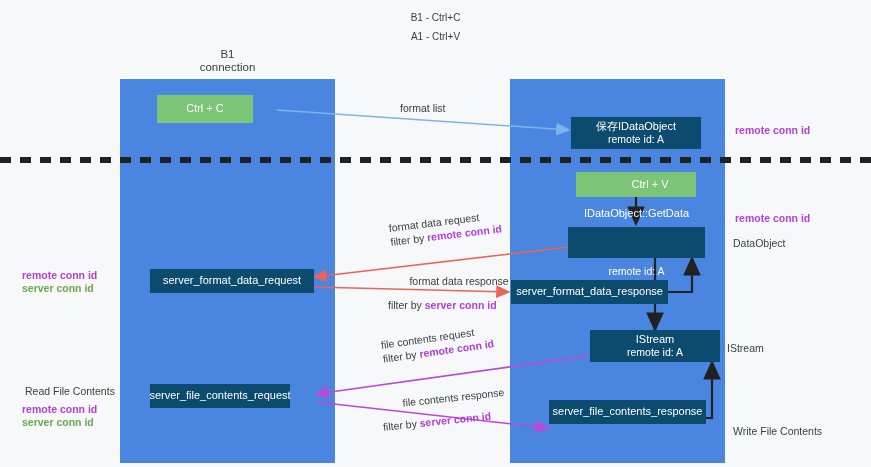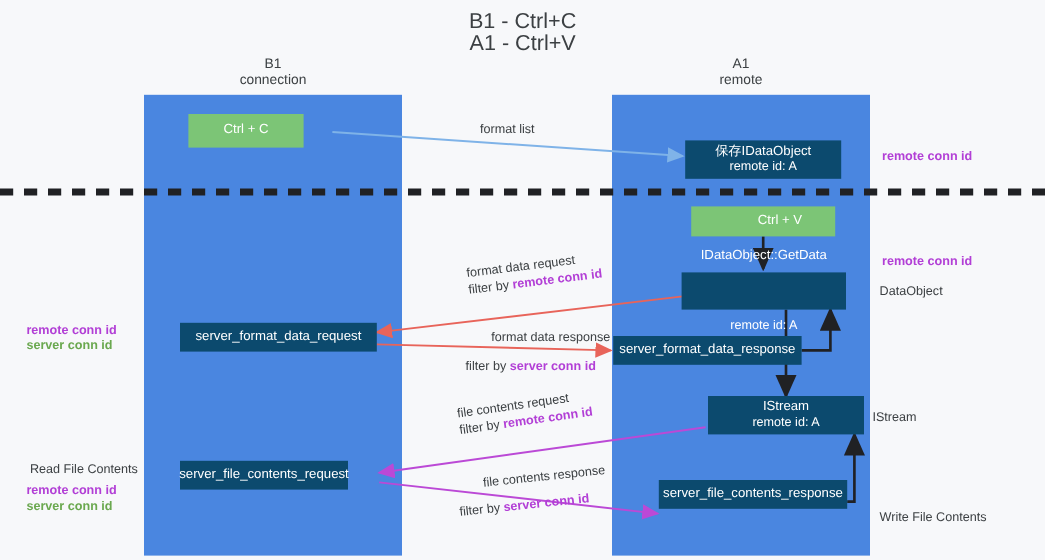--- a/index.html
+++ b/index.html
@@ -11,21 +11,21 @@
   }
   #stage{position:relative;width:871px;height:467px;}
 
   
   .lane{position:absolute;background:#4a86e0;}
   .svglayer{position:absolute;left:0;top:0;width:871px;height:467px;pointer-events:none;}
 
   
   .title{
     position:absolute;width:871px;text-align:center;
-    color:#3c4043;font-size:18px;line-height:19px;
+    color:#3c4043;font-size:10px;line-height:19px;
     white-space:pre-line;
   }
   .colhead{
     position:absolute;text-align:center;color:#3c4043;
     font-size:11.5px;line-height:13px;white-space:pre-line;
   }
 
   
   .node{
     position:absolute;box-sizing:border-box;
@@ -51,22 +51,20 @@
 <div id="stage">
 
   <div class="lane" style="left:120px;top:79px;width:215px;height:384px;"></div>
   <div class="lane" style="left:510px;top:79px;width:215px;height:384px;"></div>
 
   <div class="title" style="left:0;top:8px;">B1 - Ctrl+C
 A1 - Ctrl+V</div>
 
   <div class="colhead" style="left:120px;top:48px;width:215px;">B1
 connection</div>
-  <div class="colhead" style="left:510px;top:48px;width:215px;">A1
-remote</div>
 
   <svg class="svglayer">
     <defs>
       <marker id="ah-blue" markerWidth="9" markerHeight="8" refX="8" refY="4" orient="auto">
         <path d="M0,0 L9,4 L0,8 z" fill="#7fb3e8"></path>
       </marker>
       <marker id="ah-red" markerWidth="9" markerHeight="8" refX="8" refY="4" orient="auto">
         <path d="M0,0 L9,4 L0,8 z" fill="#e8645a"></path>
       </marker>
       <marker id="ah-mag" markerWidth="9" markerHeight="8" refX="8" refY="4" orient="auto">

